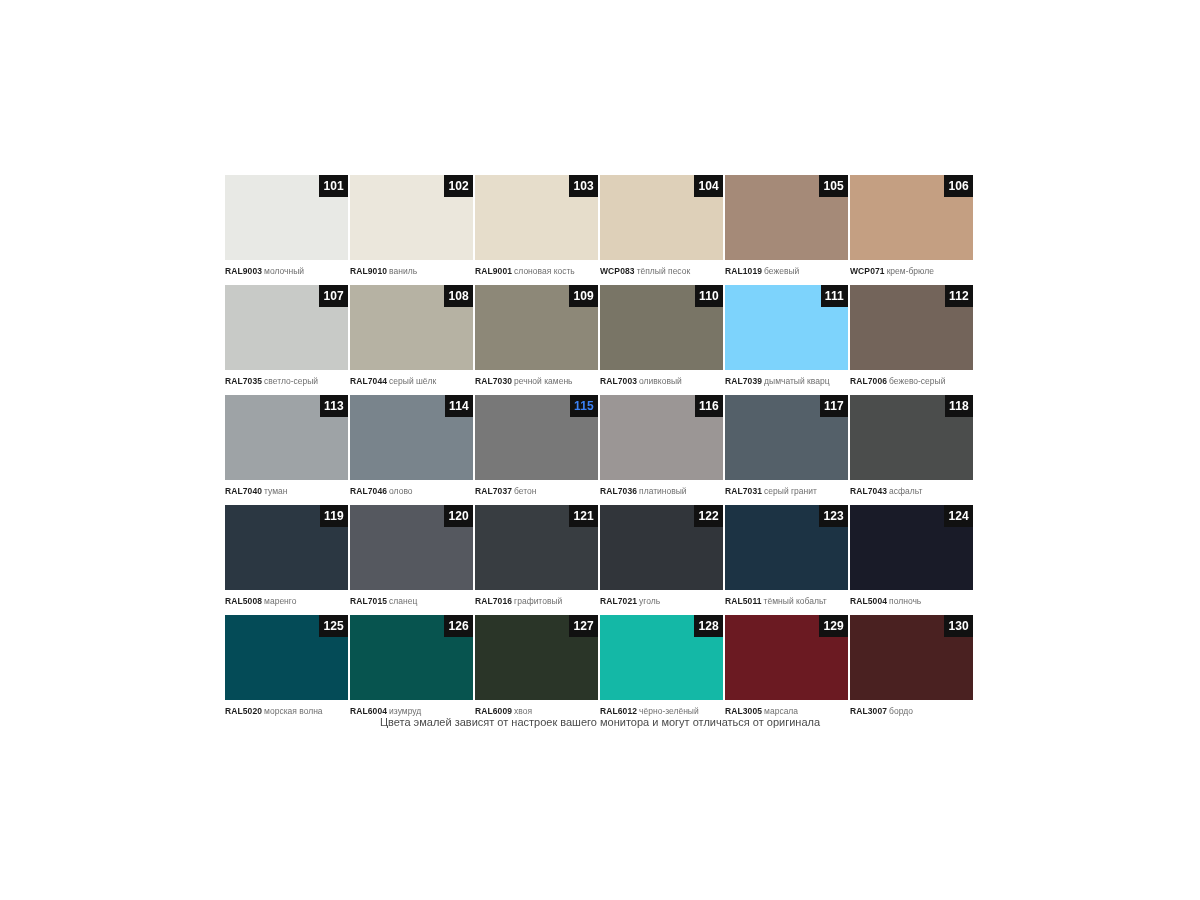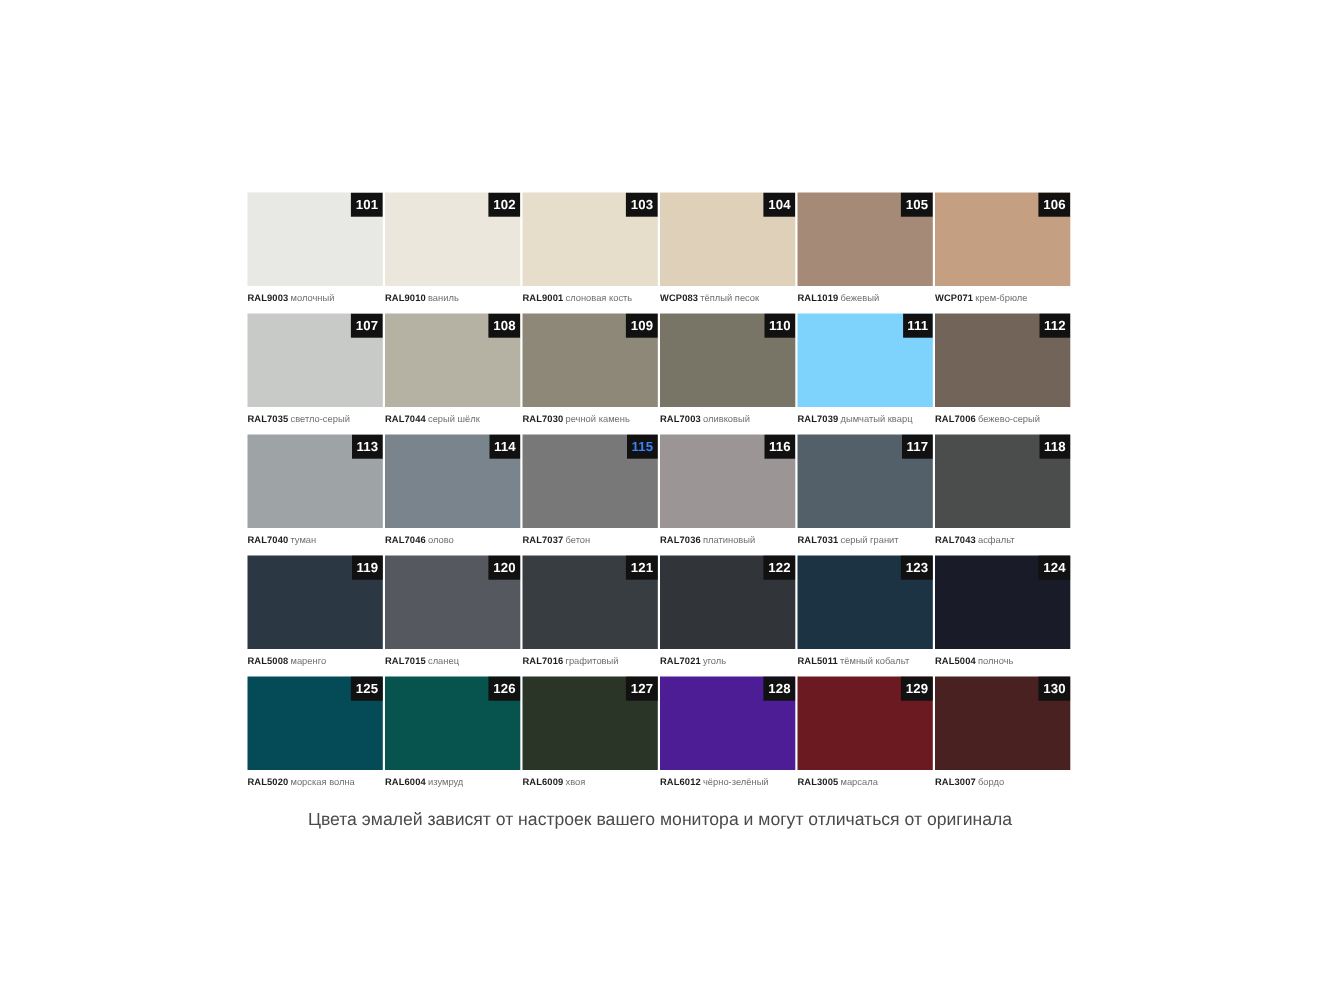--- a/index.html
+++ b/index.html
@@ -84,24 +84,24 @@
 
   .swatch-name {
     font-weight: 400;
     color: #6f6f6f;
     margin-left: 2px;
   }
 
   .palette-footer {
     position: absolute;
     left: 225px;
-    top: 738px;
+    top: 714px;
     width: 750px;
     text-align: center;
-    font-size: 16px;
+    font-size: 11px;
     color: #4a4a4a;
     line-height: 16px;
   }
 </style>
 </head>
 <body>
 
 <div class="page">
 
   <div class="palette-wrap">
@@ -262,21 +262,21 @@
           </div>
           <div class="swatch-label"><span class="swatch-code" style="color: rgb(29, 29, 29);">RAL6004</span><span class="swatch-name" style="color: rgb(111, 111, 111);">изумруд</span></div>
         </div>
         <div class="swatch-cell">
           <div class="swatch-chip" style="background: rgb(42, 53, 40);">
             <div class="swatch-badge" style="background: rgb(17, 17, 17); color: rgb(255, 255, 255);">127</div>
           </div>
           <div class="swatch-label"><span class="swatch-code" style="color: rgb(29, 29, 29);">RAL6009</span><span class="swatch-name" style="color: rgb(111, 111, 111);">хвоя</span></div>
         </div>
         <div class="swatch-cell">
-          <div class="swatch-chip" style="background: #4c1d95;">
+          <div class="swatch-chip" style="background: #14b8a6;">
             <div class="swatch-badge" style="background: rgb(17, 17, 17); color: rgb(255, 255, 255);">128</div>
           </div>
           <div class="swatch-label"><span class="swatch-code" style="color: rgb(29, 29, 29);">RAL6012</span><span class="swatch-name" style="color: rgb(111, 111, 111);">чёрно-зелёный</span></div>
         </div>
         <div class="swatch-cell">
           <div class="swatch-chip" style="background: rgb(107, 26, 34);">
             <div class="swatch-badge" style="background: rgb(17, 17, 17); color: rgb(255, 255, 255);">129</div>
           </div>
           <div class="swatch-label"><span class="swatch-code" style="color: rgb(29, 29, 29);">RAL3005</span><span class="swatch-name" style="color: rgb(111, 111, 111);">марсала</span></div>
         </div>

